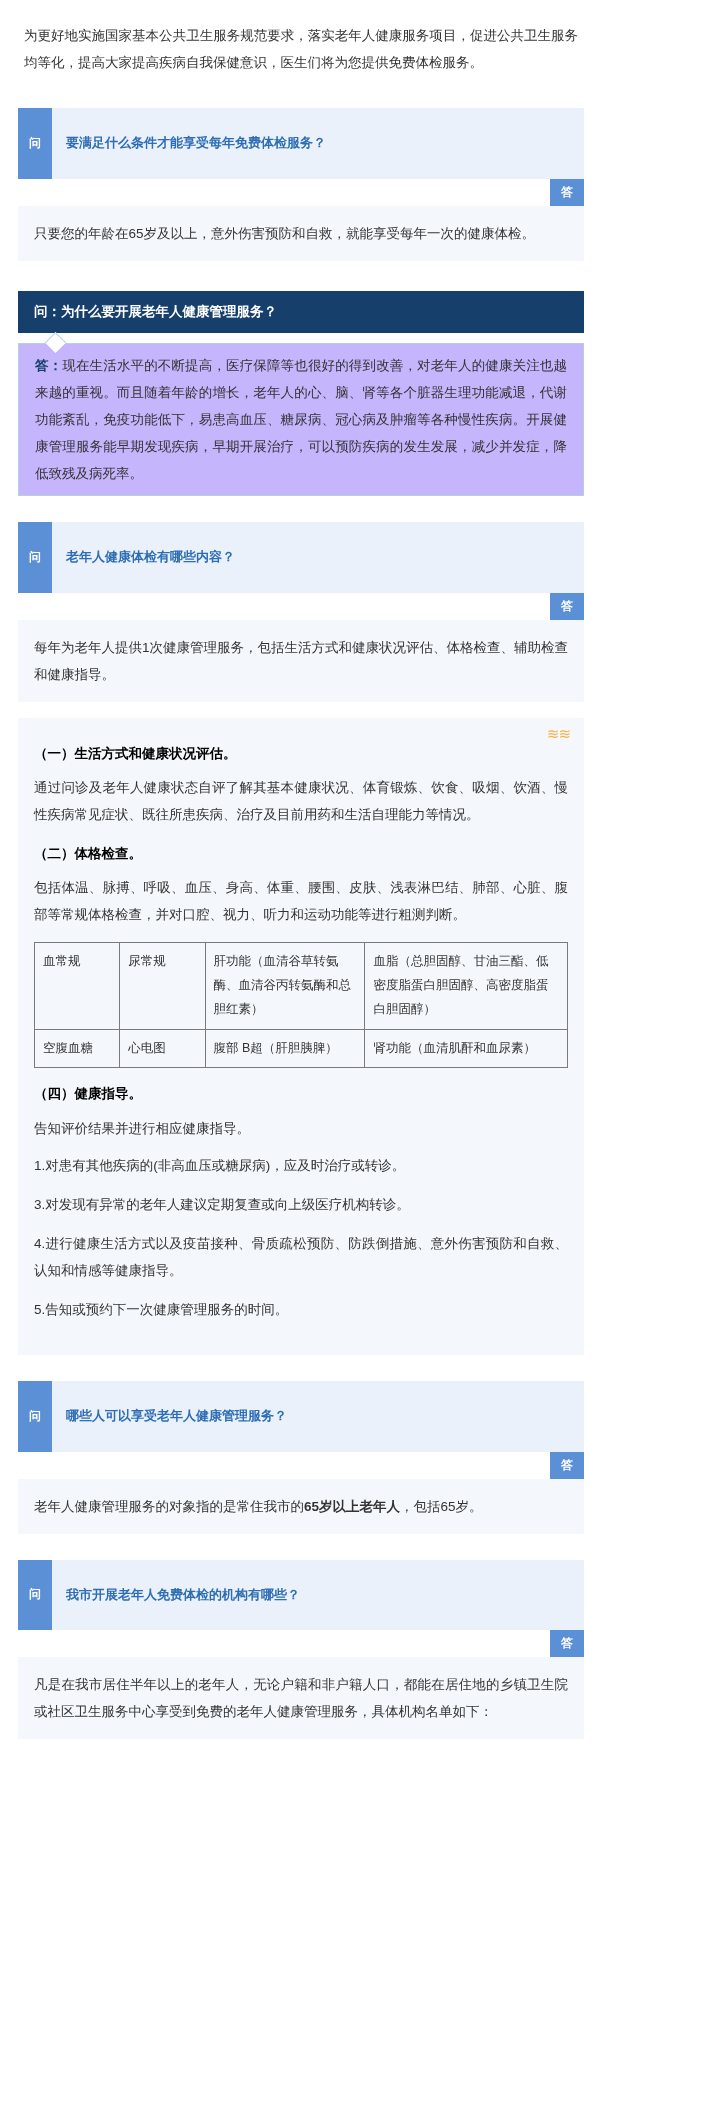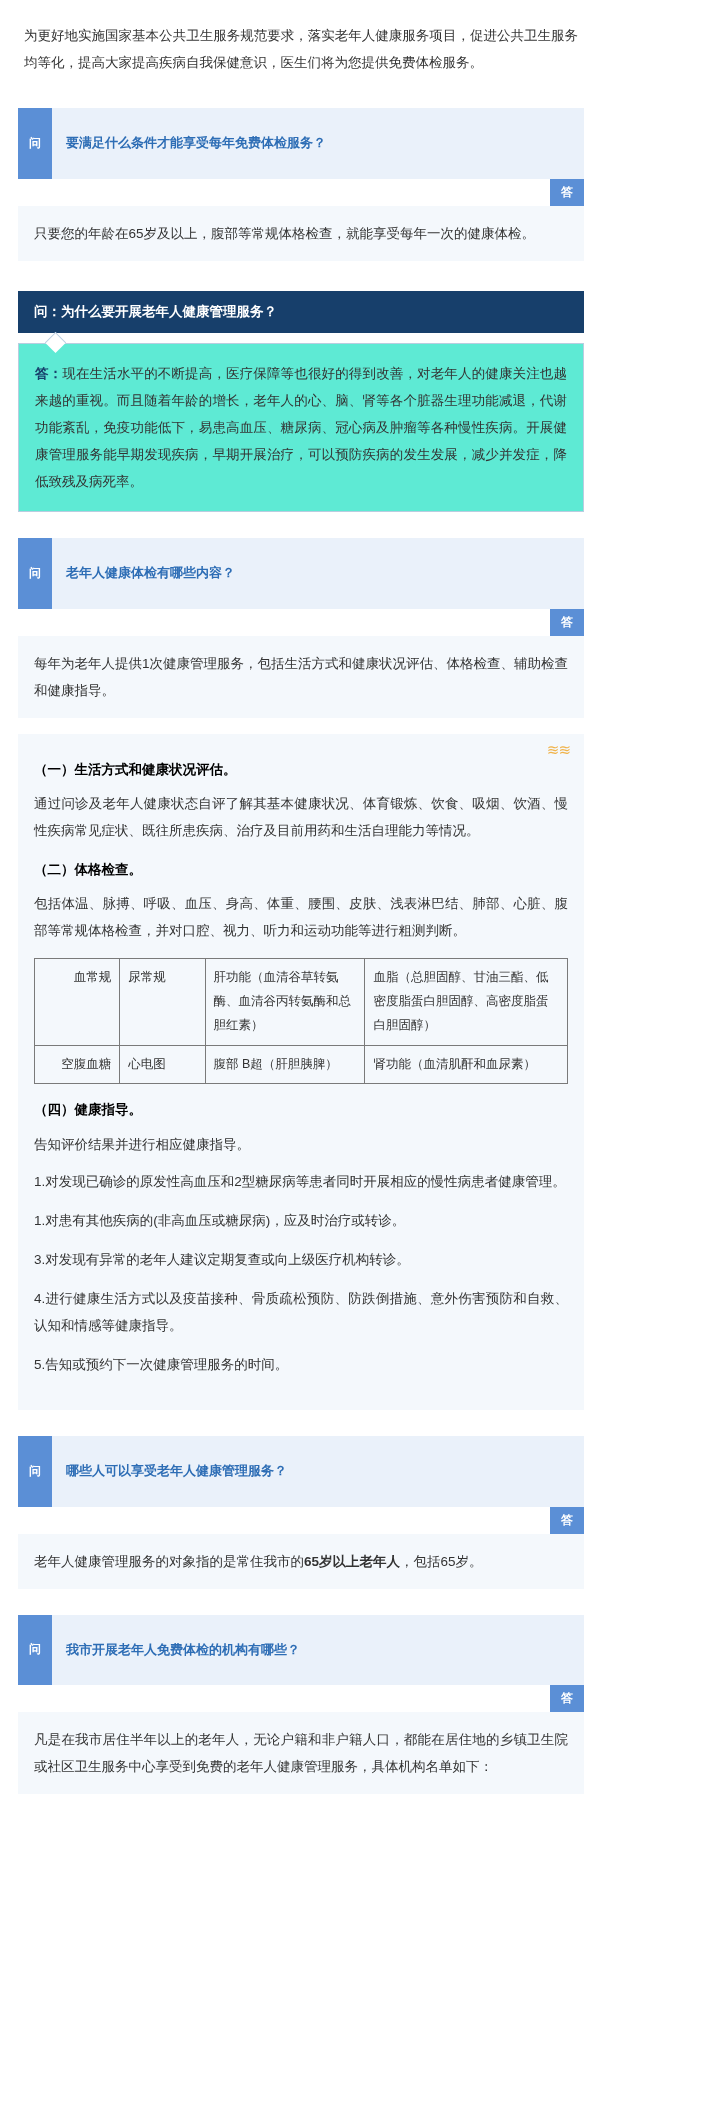--- a/index.html
+++ b/index.html
@@ -107,25 +107,25 @@
     padding: 11px 16px;
     line-height: 1.5;
   }
   .navy-bar .qlabel { color: #ffffff; }
   .navy-answer-wrap {
     position: relative;
     margin-top: 10px;
   }
   .navy-answer {
     border: 1px solid #b9cde0;
-    background: #5eead4;
-    font-size: 13.5px;
-    line-height: 2.0;
-    color: #333;
-    padding: 16px 16px;
+    background: #c4b5fd;
+    font-size: 13.5px;
+    line-height: 2.0;
+    color: #333;
+    padding: 8px 16px;
     text-align: justify;
   }
   .navy-answer b { color: #173f6b; }
   .caret {
     position: absolute;
     top: -8px;
     left: 30px;
     width: 14px;
     height: 14px;
     background: #ffffff;
@@ -173,21 +173,21 @@
     background: #f4f8fc;
   }
   table.exam td {
     border: 1px solid #7a7a7a;
     font-size: 12.5px;
     line-height: 1.9;
     padding: 7px 8px;
     vertical-align: top;
     color: #333;
   }
-  .c1 { width: 16%; text-align: right; }
+  .c1 { width: 16%; }
   .c2 { width: 16%; }
   .c3 { width: 30%; }
   .c4 { width: 38%; }
 
   .list-item {
     font-size: 13.5px;
     line-height: 2.0;
     color: #333;
     margin: 0 0 12px 0;
     text-align: justify;
@@ -204,21 +204,21 @@
   <p class="intro">为更好地实施国家基本公共卫生服务规范要求，落实老年人健康服务项目，促进公共卫生服务均等化，提高大家提高疾病自我保健意识，医生们将为您提供免费体检服务。</p>
 
   <div class="qa-block">
     <div class="q-row">
       <div class="q-tag">问</div>
       <div class="q-body">要满足什么条件才能享受每年免费体检服务？</div>
     </div>
     <div class="a-row">
       <div class="a-tag">答</div>
     </div>
-    <div class="a-body">只要您的年龄在65岁及以上，腹部等常规体格检查，就能享受每年一次的健康体检。</div>
+    <div class="a-body">只要您的年龄在65岁及以上，意外伤害预防和自救，就能享受每年一次的健康体检。</div>
   </div>
 
   <div class="navy-wrap">
     <div class="navy-bar">
       <span class="qlabel">问：</span><span>为什么要开展老年人健康管理服务？</span>
     </div>
     <div class="navy-answer-wrap">
       <div class="caret"></div>
       <div class="navy-answer">
         <b>答：</b><span>现在生活水平的不断提高，医疗保障等也很好的得到改善，对老年人的健康关注也越来越的重视。而且随着年龄的增长，老年人的心、脑、肾等各个脏器生理功能减退，代谢功能紊乱，免疫功能低下，易患高血压、糖尿病、冠心病及肿瘤等各种慢性疾病。开展健康管理服务能早期发现疾病，早期开展治疗，可以预防疾病的发生发展，减少并发症，降低致残及病死率。</span>
@@ -259,21 +259,20 @@
         <td class="c2">心电图</td>
         <td class="c3">腹部 B超（肝胆胰脾）</td>
         <td class="c4">肾功能（血清肌酐和血尿素）</td>
       </tr>
     </tbody>
       </table>
 
     <div class="sec-head">（四）健康指导。</div>
     <p class="para tight">告知评价结果并进行相应健康指导。</p>
 
-    <p class="list-item">1.对发现已确诊的原发性高血压和2型糖尿病等患者同时开展相应的慢性病患者健康管理。</p>
     <p class="list-item">1.对患有其他疾病的(非高血压或糖尿病)，应及时治疗或转诊。</p>
     <p class="list-item">3.对发现有异常的老年人建议定期复查或向上级医疗机构转诊。</p>
     <p class="list-item">4.进行健康生活方式以及疫苗接种、骨质疏松预防、防跌倒措施、意外伤害预防和自救、认知和情感等健康指导。</p>
     <p class="list-item">5.告知或预约下一次健康管理服务的时间。</p>
   </div>
 
   <div class="qa-block">
     <div class="q-row">
       <div class="q-tag">问</div>
       <div class="q-body">哪些人可以享受老年人健康管理服务？</div>

